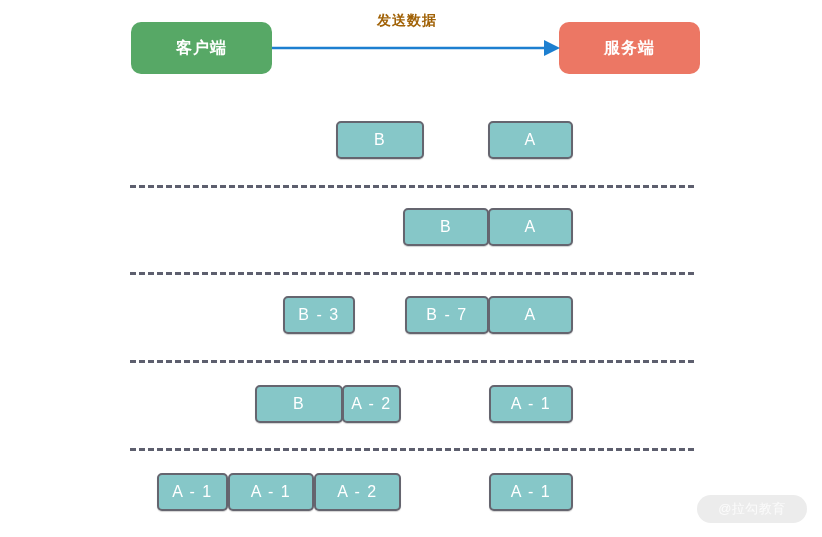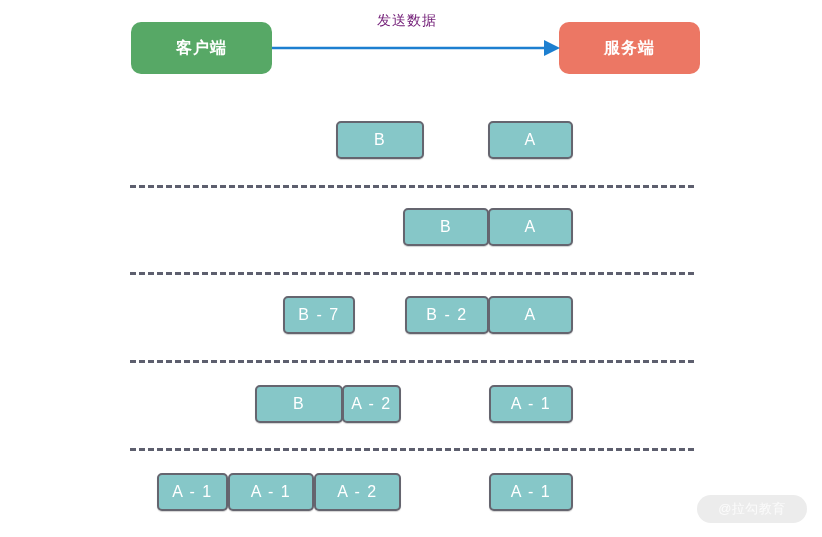--- a/index.html
+++ b/index.html
@@ -57,23 +57,23 @@
     top: 34px;
     width: 288px;
     height: 28px;
   }
   .arrow-label {
     position: absolute;
     left: 352px;
     top: 12px;
     width: 110px;
     text-align: center;
-    color: #701a75;
+    color: #a16207;
     font-size: 14px;
-    font-weight: normal;
+    font-weight: bold;
     letter-spacing: 1px;
   }
 
   
   .sep {
     position: absolute;
     left: 130px;
     width: 564px;
     height: 0;
     border-top: 3px dashed #5d5f6e;
@@ -140,22 +140,22 @@
   <div id="rows">
       <div>
         <div class="block" style="left: 336px; top: 121px; width: 88px;">B</div>
         <div class="block" style="left: 488px; top: 121px; width: 85px;">A</div>
       </div>
       <div>
         <div class="block" style="left: 403px; top: 208px; width: 86px;">B</div>
         <div class="block" style="left: 488px; top: 208px; width: 85px;">A</div>
       </div>
       <div>
-        <div class="block" style="left: 283px; top: 296px; width: 72px;">B - 7</div>
-        <div class="block" style="left: 405px; top: 296px; width: 84px;">B - 2</div>
+        <div class="block" style="left: 283px; top: 296px; width: 72px;">B - 3</div>
+        <div class="block" style="left: 405px; top: 296px; width: 84px;">B - 7</div>
         <div class="block" style="left: 488px; top: 296px; width: 85px;">A</div>
       </div>
       <div>
         <div class="block" style="left: 255px; top: 385px; width: 88px;">B</div>
         <div class="block" style="left: 342px; top: 385px; width: 59px;">A - 2</div>
         <div class="block" style="left: 489px; top: 385px; width: 84px;">A - 1</div>
       </div>
       <div>
         <div class="block" style="left: 157px; top: 473px; width: 71px;">A - 1</div>
         <div class="block" style="left: 228px; top: 473px; width: 86px;">A - 1</div>

